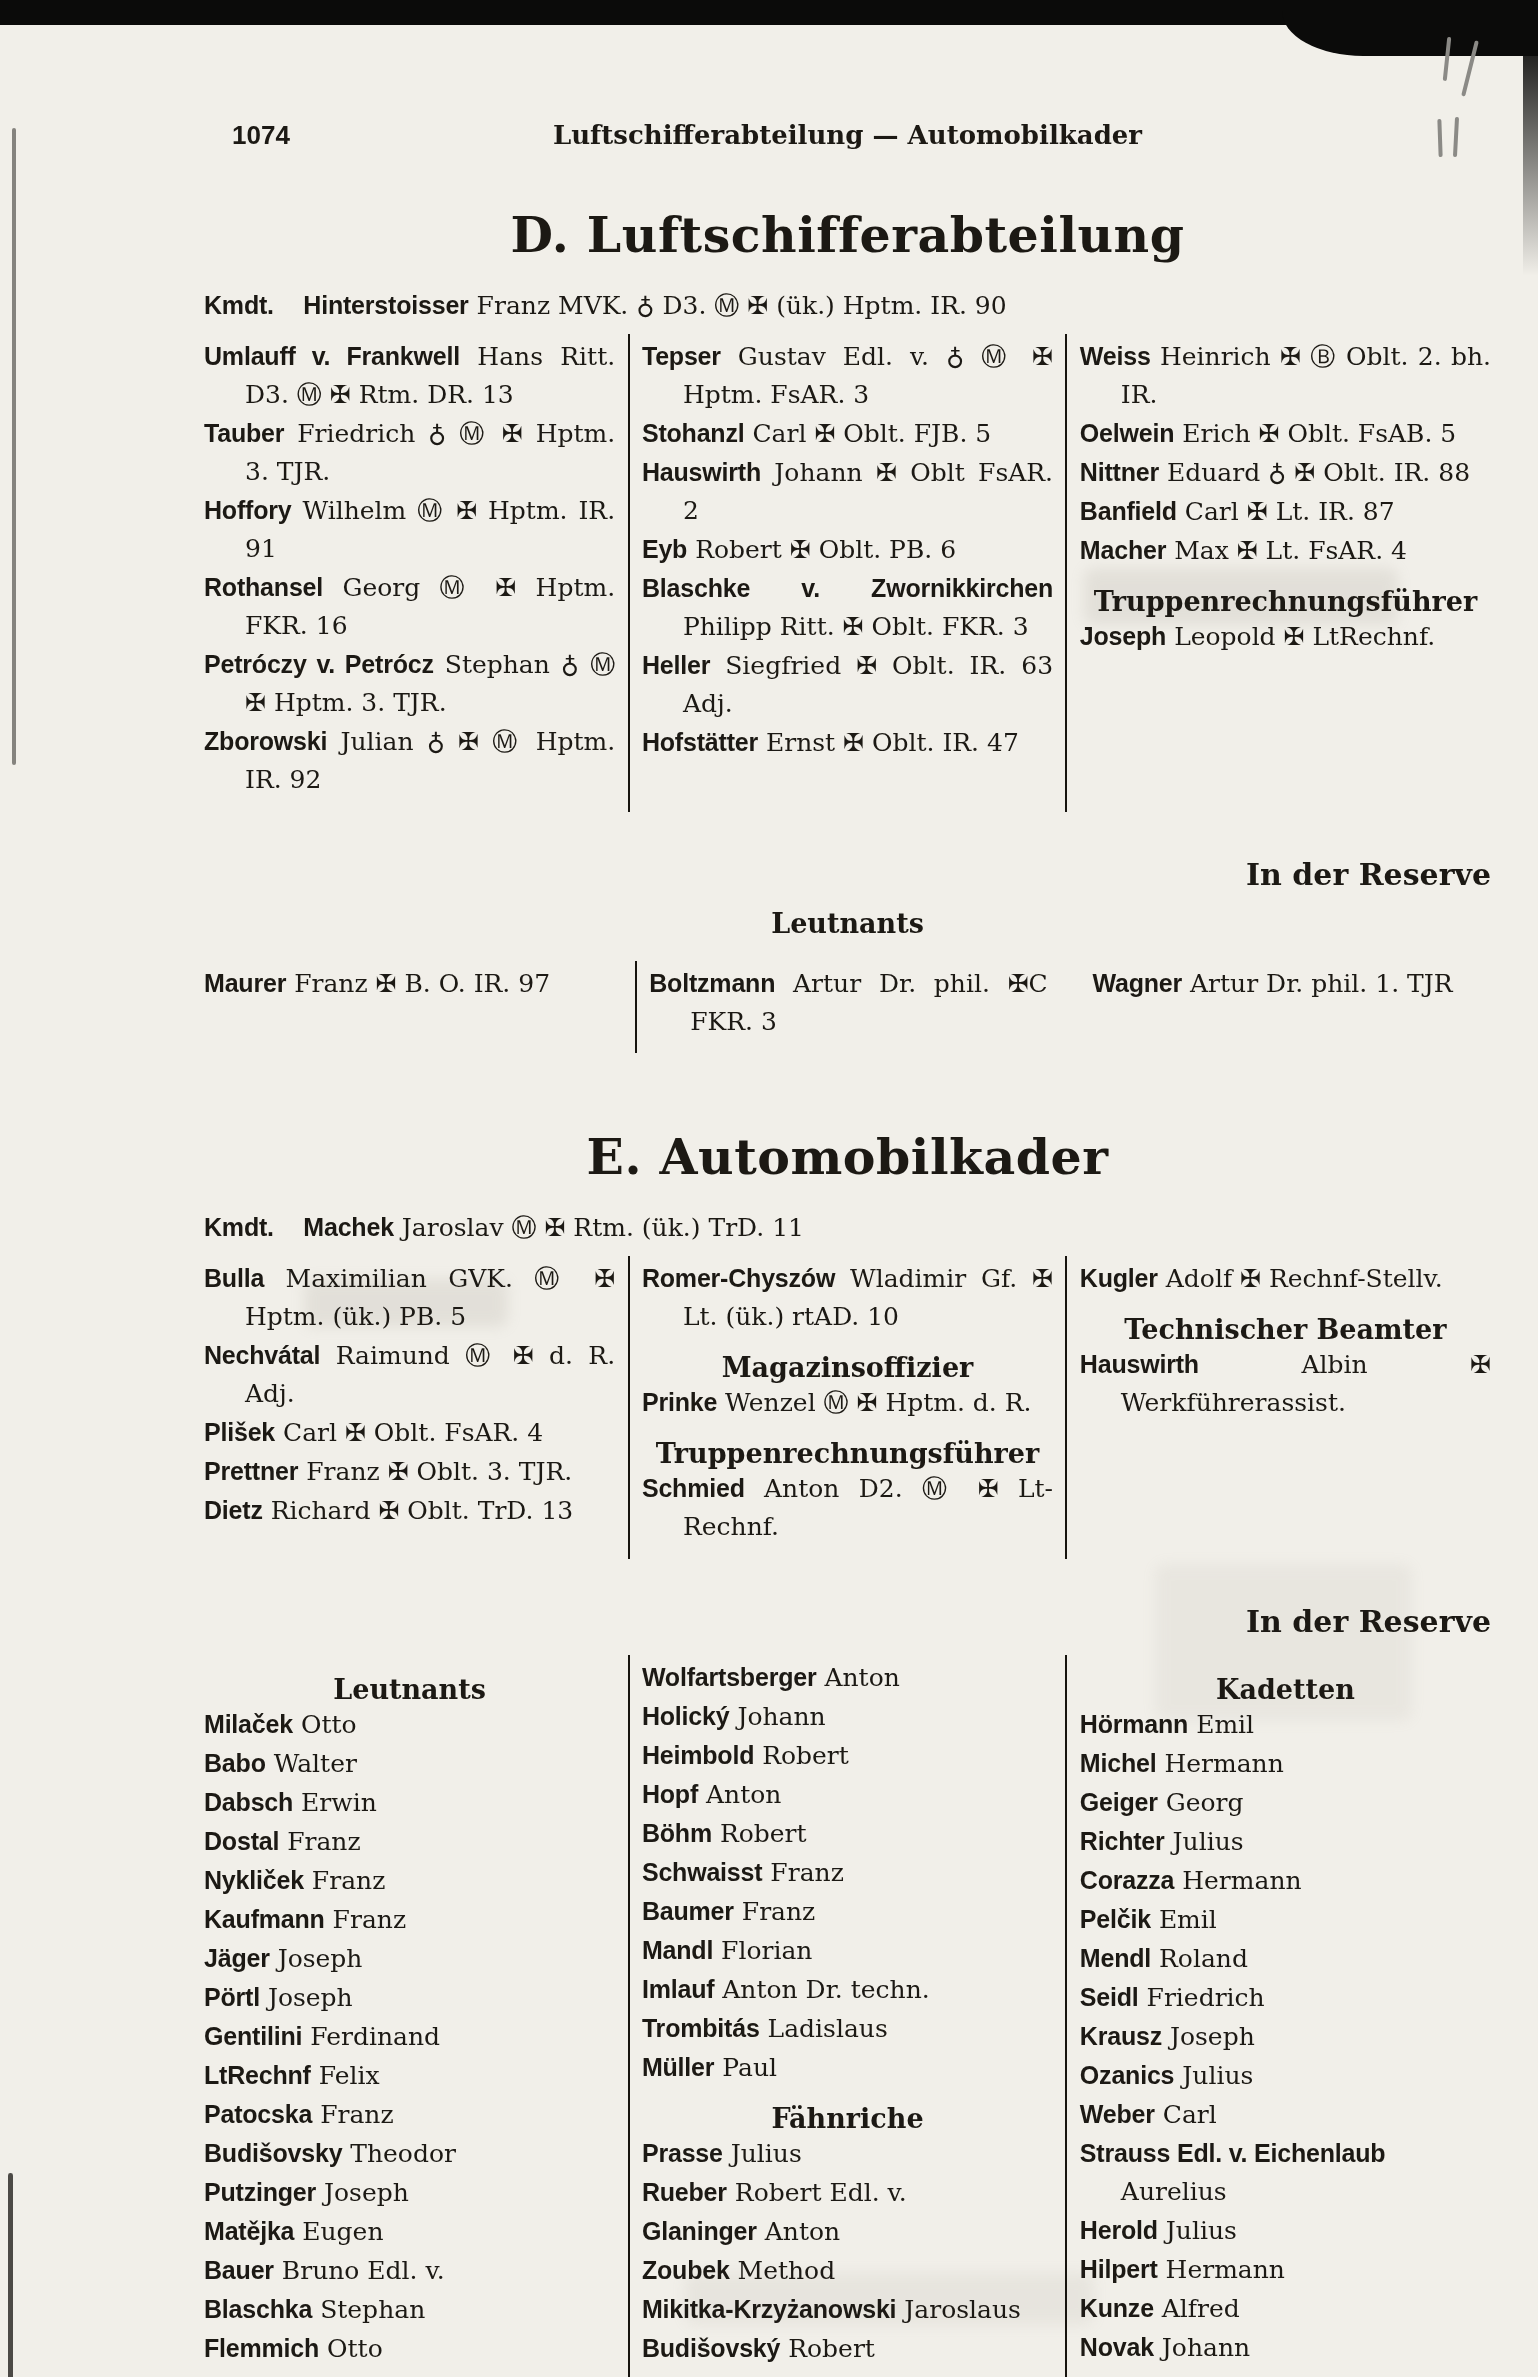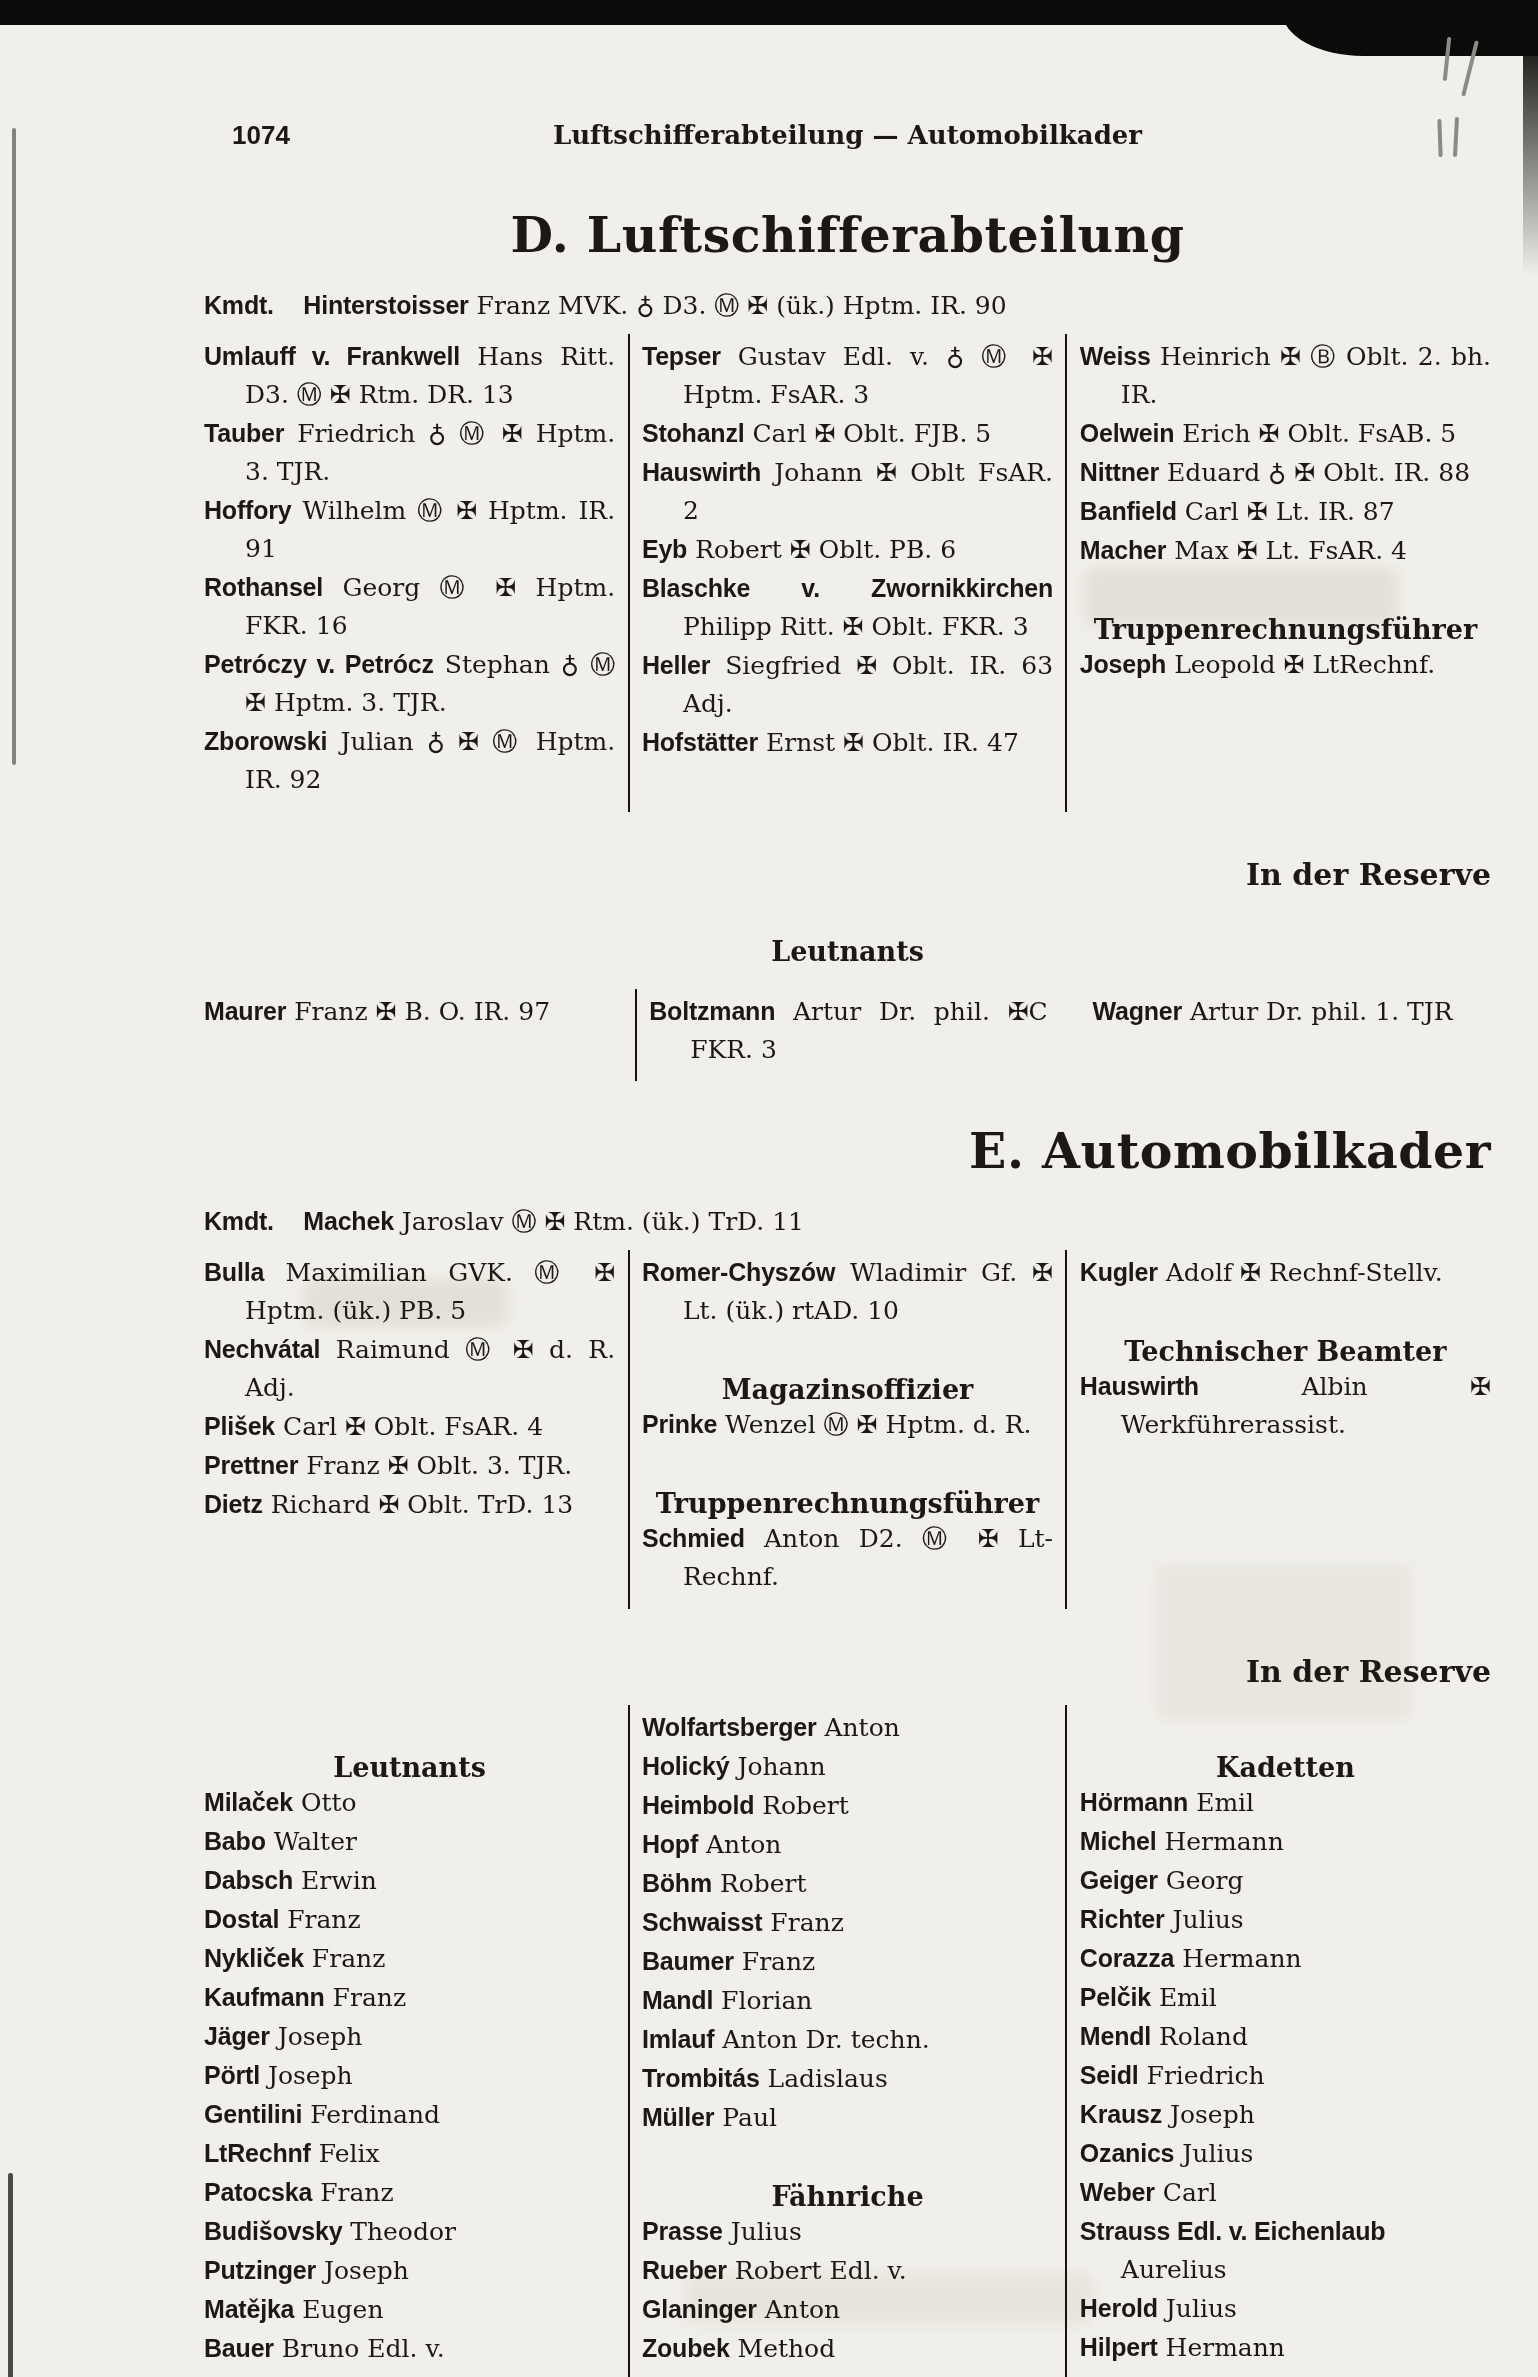--- a/index.html
+++ b/index.html
@@ -28,33 +28,33 @@
   .g1{left:1084px;top:568px;width:314px;height:57px;}
   .g2{left:304px;top:1279px;width:204px;height:48px;}
   .g3{left:1155px;top:1564px;width:257px;height:157px;opacity:.10;}
   .g4{left:685px;top:2273px;width:409px;height:52px;opacity:.12;}
   
   .content{position:absolute;left:204px;top:120px;width:1287px;}
   .running-head{position:relative;font-size:26px;font-weight:bold;}
   .pageno{position:absolute;left:0;top:0;font-family:"Liberation Sans","DejaVu Sans",sans-serif;font-weight:700;margin-left:28px;}
   .runtitle{display:block;text-align:center;}
   h1.sec{font-size:49px;font-weight:bold;text-align:center;margin:56px 0 0 0;letter-spacing:0.5px;}
-  h1.sec.e{margin-top:41px;text-align:right;}
+  h1.sec.e{margin-top:75px;}
   .kmdt{display:flex;gap:29.5px;font-size:25px;margin:25px 0 0 0;line-height:33px;}
   .nb{font-family:"Liberation Sans","DejaVu Sans",sans-serif;font-weight:700;letter-spacing:-0.2px;}
   .cols{display:flex;align-items:stretch;margin-top:12.4px;}
   .col{flex:1;padding:2.9px 12.4px 12.4px 12.4px;min-width:0;}
   .col:first-child{padding-left:0;}
   .col:last-child{padding-right:0;}
   .rules-all .col + .col{border-left:2.4px solid #17140f;}
   .rule-mid .col.mid{border-left:2.4px solid #17140f;}
   .entry{font-size:25px;line-height:38px;margin:0;padding-left:41px;text-indent:-41px;text-align:justify;}
   .namelist .entry{text-align:left;}
   h2.reserve{font-size:30px;font-weight:bold;text-align:right;margin:45px 0 0 0;}
-  h3.subhead{font-size:27px;font-weight:bold;text-align:center;margin:44px 0 0 0;}
+  h3.subhead{font-size:27px;font-weight:bold;text-align:center;margin:16px 0 0 0;}
   .reserve-row{margin-top:22px;gap:20px;}
   .col3-head{margin:53px 0 42px 0;}
   .colE-head{margin:20px 0 14.3px 0;}
   .lt-head{margin:27.6px 0 56px 0;}
   .kad-head{margin:27.6px 0 31px 0;}
   .fh-head{margin:31px 0 25px 0;}
   .reserve-lists{margin-top:16px;}
 </style>
 </head>
 <body>

